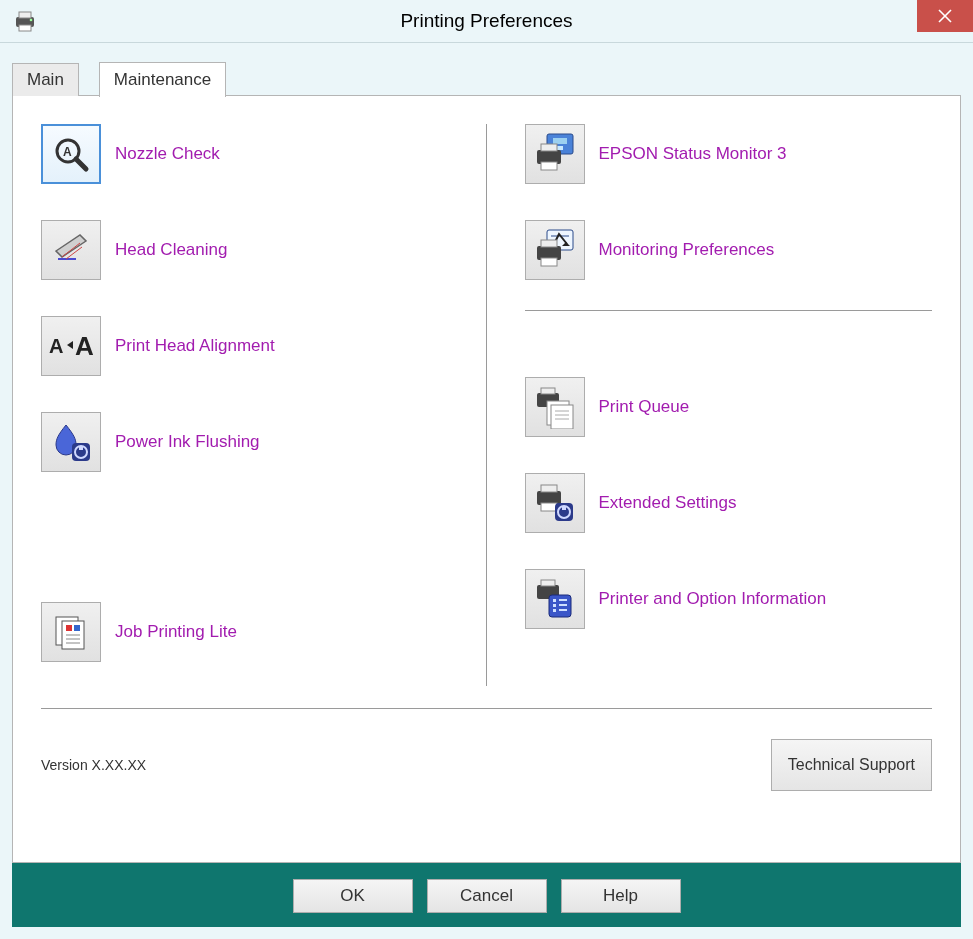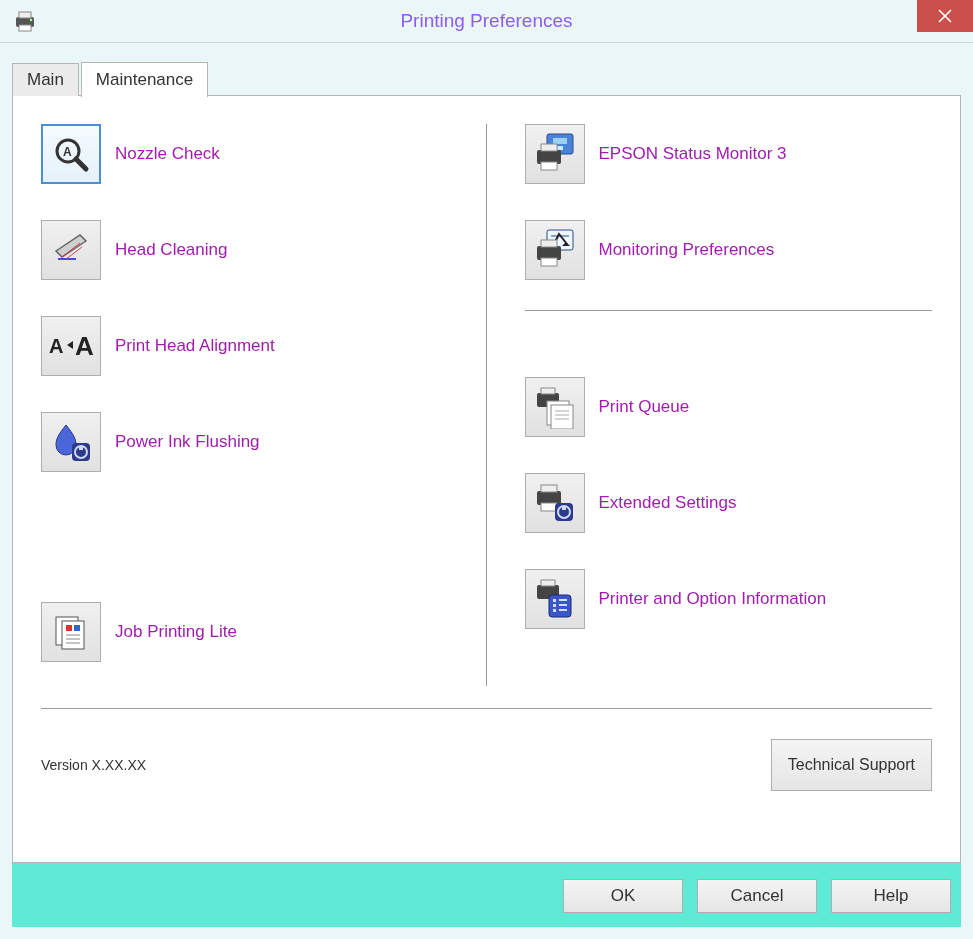--- a/index.html
+++ b/index.html
@@ -25,21 +25,21 @@
   }
   .titlebar .app-icon {
     width: 26px; height: 26px;
     margin-left: 12px;
   }
   .titlebar .title {
     position: absolute;
     left: 0; right: 0;
     text-align: center;
     font-size: 19px;
-    color: #8b5cf6;
+    color: #000000;
     pointer-events: none;
   }
   .titlebar .close {
     position: absolute;
     right: 0; top: 0;
     width: 56px; height: 32px;
     background: #c9504a;
     color: #fff;
     display: flex;
     align-items: center;
@@ -53,20 +53,21 @@
     height: calc(939px - 43px);
     display: flex;
     flex-direction: column;
   }
   
   .tabstrip {
     display: flex;
     align-items: flex-end;
     position: relative;
     z-index: 2;
+    gap: 18px;
   }
   .tab {
     padding: 6px 14px 6px 14px;
     font-size: 17px;
     border: 1px solid #b5b5b5;
     border-bottom: none;
     background: #ebebeb;
     color: #333;
     margin-right: 2px;
     cursor: pointer;
@@ -180,24 +181,24 @@
     margin-left: auto;
     padding: 16px 16px;
     border: 1px solid #adadad;
     background: linear-gradient(#f5f5f5,#e5e5e5);
     font-size: 16px;
     cursor: pointer;
   }
   
   .buttonbar {
     display: flex;
-    justify-content: flex-end;
+    justify-content: center;
     gap: 14px;
     padding: 16px 10px 14px 10px;
-    background: #5eead4;
+    background: #0f766e;
   }
   .btn {
     min-width: 120px;
     padding: 6px 16px;
     border: 1px solid #adadad;
     background: linear-gradient(#f5f5f5,#e5e5e5);
     font-size: 17px;
     text-align: center;
     cursor: pointer;
   }

